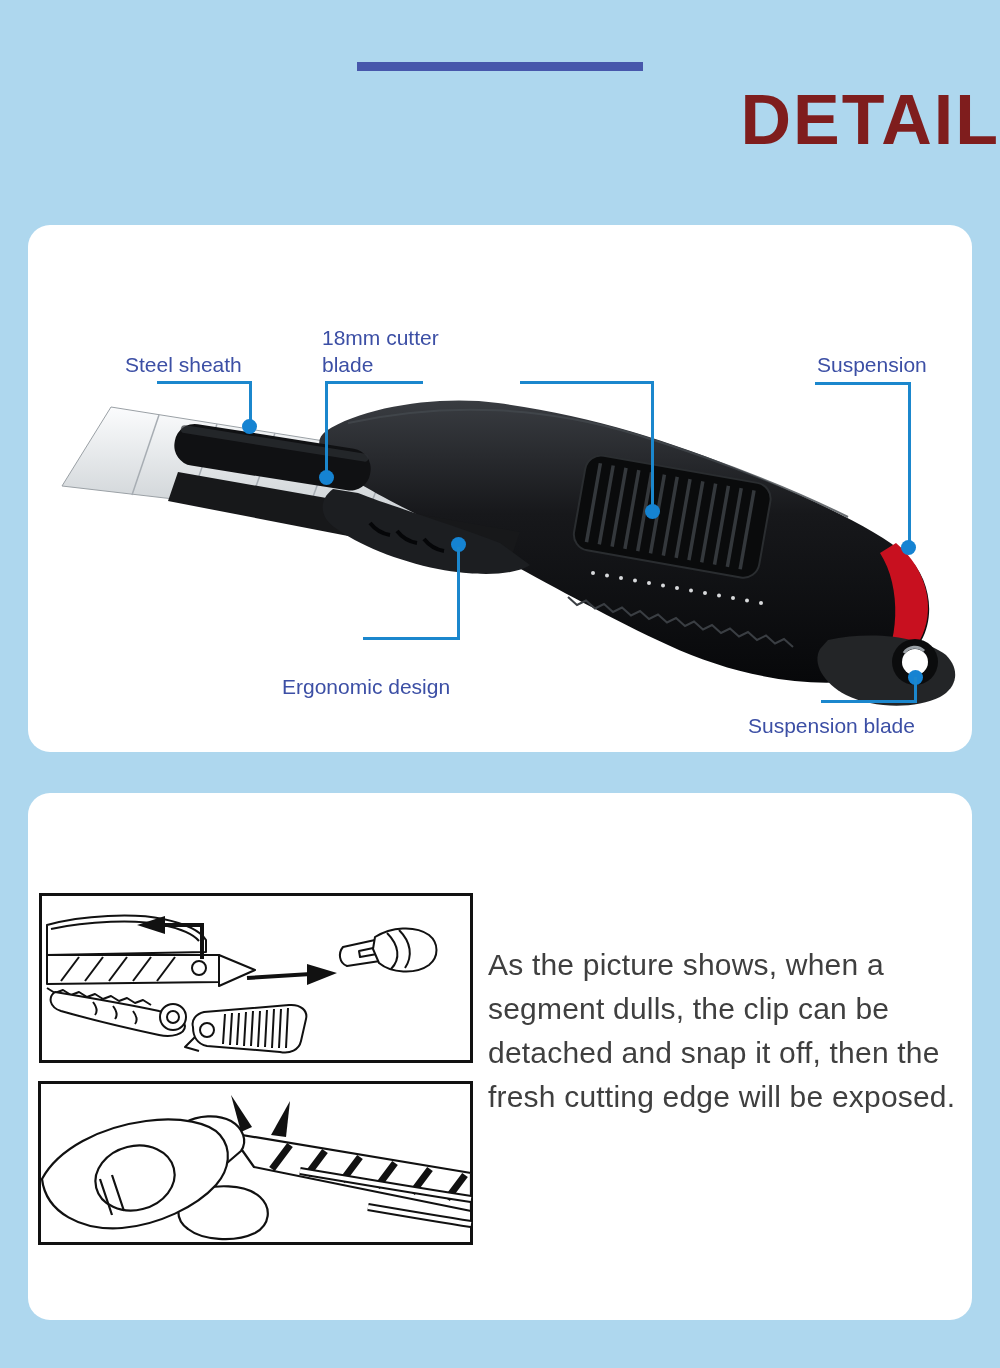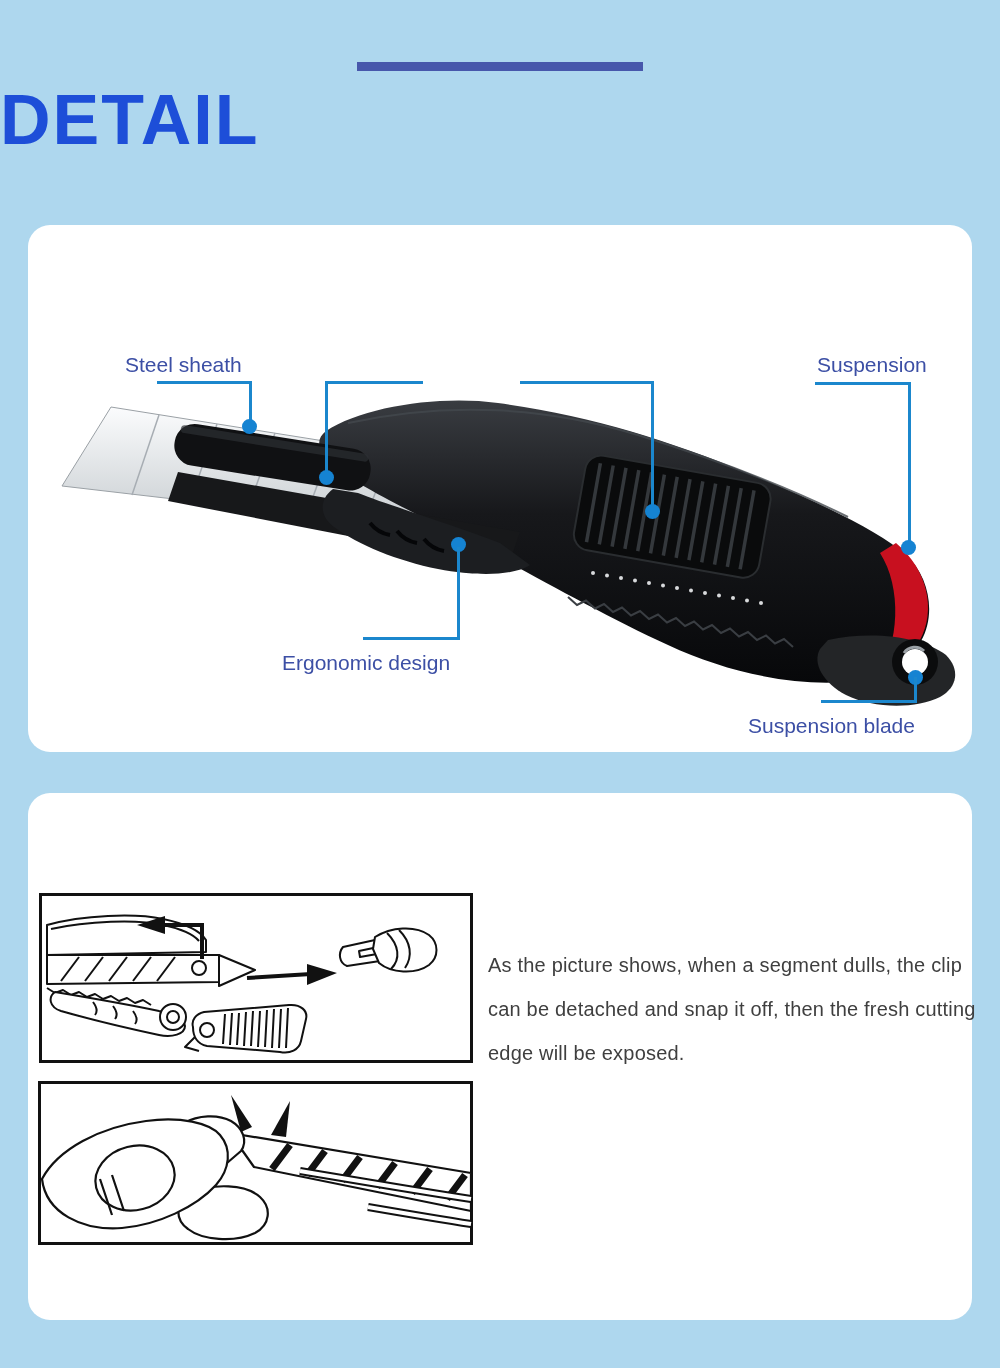--- a/index.html
+++ b/index.html
@@ -2,38 +2,38 @@
 <html><head>
 <meta charset="utf-8">
 <style>
   html,body{margin:0;padding:0;}
   .page{position:relative;width:1000px;height:1368px;background:#aed7ee;overflow:hidden;
         font-family:"Liberation Sans",sans-serif;}
   .abs{position:absolute;}
 
   
   .title-bar{left:357px;top:62px;width:286px;height:9px;background:#4757ab;}
-  .page-title{left:0;top:80px;width:1000px;text-align:left;color:#1d4ed8;
+  .page-title{left:0;top:80px;width:1000px;text-align:right;color:#7f1d1d;
               font-size:70px;font-weight:700;letter-spacing:2px;}
 
   
   .card{background:#ffffff;border-radius:22px;}
   .card1{left:28px;top:225px;width:944px;height:527px;}
   .card2{left:28px;top:793px;width:944px;height:527px;}
 
   
   .callout-label{position:absolute;color:#3c4fa5;font-size:21px;line-height:27px;white-space:pre-line;}
   .cl{position:absolute;background:#1b87cd;}
   .cl.h{height:3px;} .cl.v{width:3px;}
   .dot{position:absolute;width:15px;height:15px;border-radius:50%;background:#1583d2;}
 
   
   .diagram-box{position:absolute;}
   .paragraph{position:absolute;left:460px;top:150px;width:500px;color:#3f3f3f;
-             font-size:20px;line-height:44px;letter-spacing:0.2px;}
+             font-size:30px;line-height:44px;letter-spacing:0.2px;}
 </style>
 </head>
 <body>
 
 <div class="page">
 
   <div class="abs title-bar"></div>
   <div class="abs page-title">DETAIL</div>
 
   <div class="abs card card1">
@@ -135,37 +135,39 @@
           <circle cx="719" cy="375.5" r="2"></circle>
         <circle cx="733" cy="378" r="2"></circle>
       </g>
     </svg>
 
     <div class="callout-label" style="left:97px;top:126px">Steel sheath</div>
     <div class="cl h" style="left:129px;top:156px;width:95px"></div>
     <div class="cl v" style="left:221px;top:156px;height:42px"></div>
     <div class="dot" style="left:214px;top:194px"></div>
 
+    <div class="callout-label" style="left:294px;top:99px">18mm cutter
+blade</div>
     <div class="cl h" style="left:297px;top:156px;width:98px"></div>
     <div class="cl v" style="left:297px;top:156px;height:96px"></div>
     <div class="dot" style="left:291px;top:245px"></div>
 
     <div class="cl h" style="left:492px;top:156px;width:134px"></div>
     <div class="cl v" style="left:623px;top:156px;height:130px"></div>
     <div class="dot" style="left:617px;top:279px"></div>
 
     <div class="callout-label" style="left:789px;top:126px">Suspension</div>
     <div class="cl h" style="left:787px;top:157px;width:96px"></div>
     <div class="cl v" style="left:880px;top:157px;height:165px"></div>
     <div class="dot" style="left:873px;top:315px"></div>
 
     <div class="dot" style="left:423px;top:312px"></div>
     <div class="cl v" style="left:429px;top:322px;height:93px"></div>
     <div class="cl h" style="left:335px;top:412px;width:97px"></div>
-    <div class="callout-label" style="left:254px;top:424px">Ergonomic design</div>
+    <div class="callout-label" style="left:254px;top:448px">Ergonomic design</div>
 
     <div class="dot" style="left:880px;top:445px"></div>
     <div class="cl v" style="left:886px;top:452px;height:26px"></div>
     <div class="cl h" style="left:793px;top:475px;width:96px"></div>
     <div class="callout-label" style="left:720px;top:487px">Suspension blade</div>
   </div>
 
   <div class="abs card card2">
 
     <svg class="diagram-box" style="left:11px;top:100px" width="434" height="170" viewBox="0 0 434 170">

